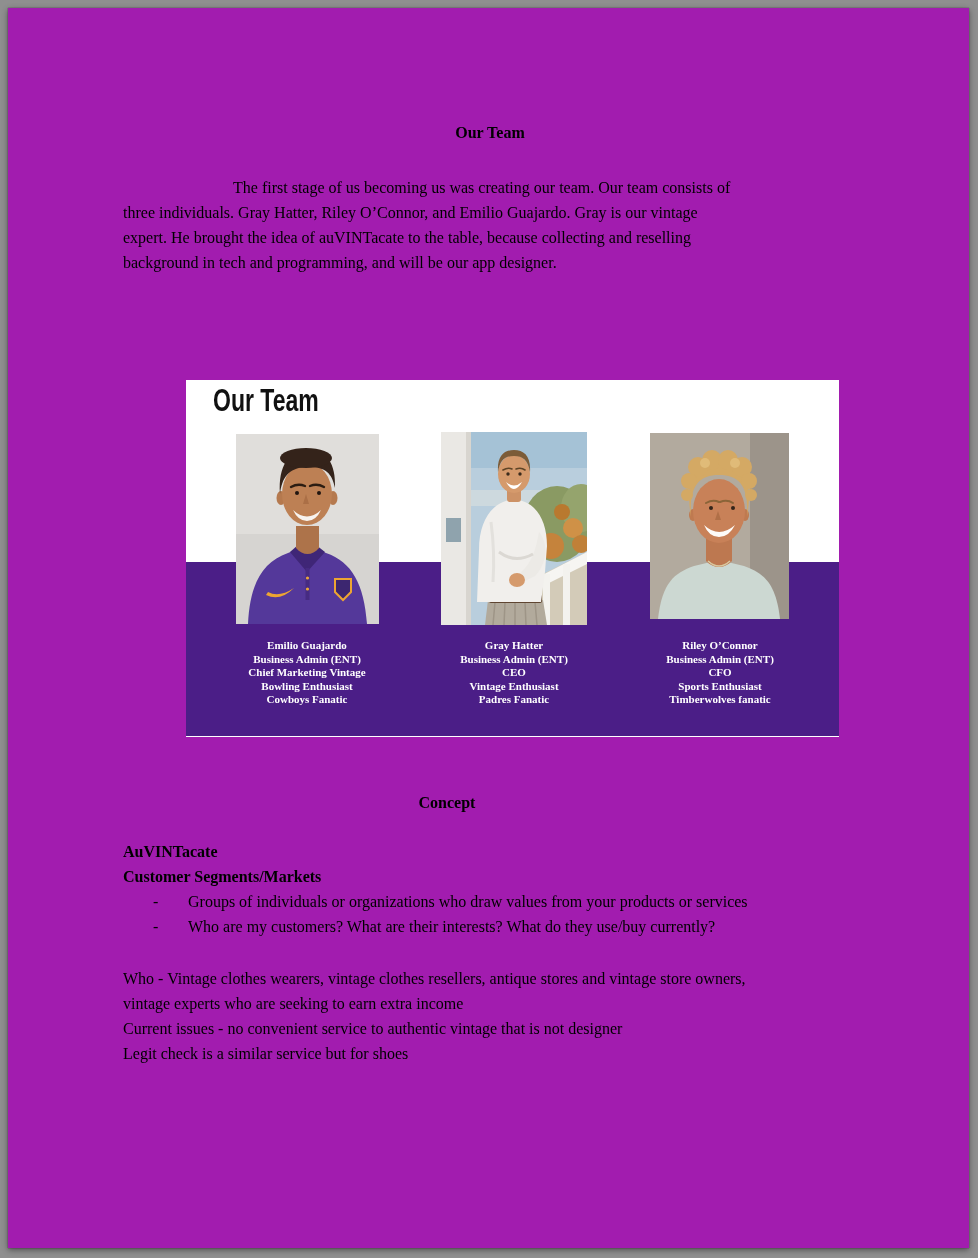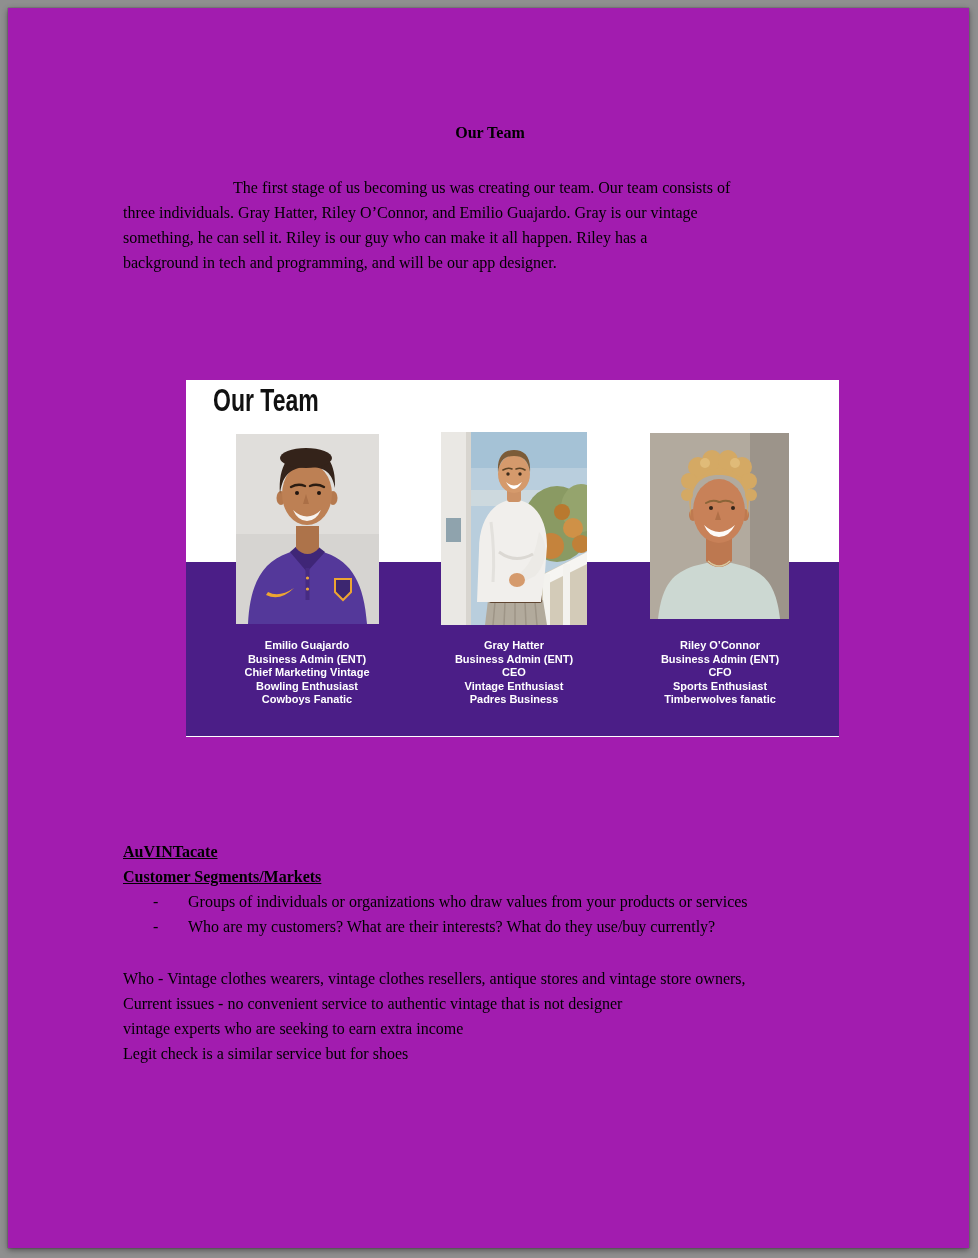--- a/index.html
+++ b/index.html
@@ -7,56 +7,56 @@
   .canvas{position:relative;width:978px;height:1258px;background:#8f8f8f;overflow:hidden;}
   .paper{position:absolute;left:8px;top:8px;width:961px;height:1240px;background:#a21caf;
          box-shadow:0 2px 6px rgba(0,0,0,.45),0 0 1px rgba(0,0,0,.55);}
   .doc-h{position:absolute;left:115px;width:734px;margin:0;font-size:16px;line-height:25px;
          font-weight:bold;color:#000;text-align:center;white-space:nowrap;}
   #h-team{top:112px;}
   #h-concept{top:782px;width:648px;}
   .para{position:absolute;left:115px;width:740px;font-size:16px;line-height:25px;color:#000;}
   .line{white-space:nowrap;}
   .indent{text-indent:110px;margin-top:8px;}
-  .bold{font-weight:bold;text-decoration:underline;}
+  .bold{font-weight:bold;}
   #p1{top:159px;}
   #p-sub{top:831px;}
   #p2{top:958px;}
   #p3{top:1078px;}
   .bullet{display:flex;}
   .dash{margin-left:30px;width:35px;flex:none;}
   
   .slide{position:absolute;left:178px;top:372px;width:653px;height:357px;margin:0;background:#ffffff;}
   .slide-title{position:absolute;left:27px;top:2px;font-family:"Liberation Sans",sans-serif;
                font-weight:bold;font-size:32px;line-height:36px;color:#111;
                transform:scaleX(.72);transform-origin:left top;white-space:nowrap;}
   .band{position:absolute;left:0;top:182px;width:653px;height:174px;background:#4b1e87;}
   .photo{position:absolute;overflow:hidden;}
   .photo svg{display:block;width:100%;height:100%;}
   #photo1{left:50px;top:54px;width:143px;height:190px;}
   #photo2{left:255px;top:52px;width:146px;height:193px;}
   #photo3{left:464px;top:53px;width:139px;height:186px;}
   .caption{position:absolute;top:259px;width:220px;text-align:center;color:#fff;
-           font-family:Liberation Sans, sans-serif;font-weight:bold;font-size:11px;line-height:13.5px;}
+           font-family:Liberation Serif, serif;font-weight:bold;font-size:11px;line-height:13.5px;}
   #cap1{left:11px;}
   #cap2{left:218px;text-align:center;}
   #cap3{left:424px;}
 </style>
 </head>
 <body>
 
 <div class="canvas">
   <div class="paper">
 
     <h1 class="doc-h" id="h-team">Our Team</h1>
 
     <div class="para" id="p1">
       <div class="line indent">The first stage of us becoming us was creating our team. Our team consists of</div>
       <div class="line">three individuals. Gray Hatter, Riley O’Connor, and Emilio Guajardo. Gray is our vintage</div>
-      <div class="line">something, he can sell it. Riley is our guy who can make it all happen. Riley has a</div>
+      <div class="line">expert. He brought the idea of auVINTacate to the table, because collecting and reselling</div>
       <div class="line">background in tech and programming, and will be our app designer.</div>
     </div>
 
     <figure class="slide">
       <div class="band"></div>
       <div class="slide-title">Our Team</div>
 
       <div class="photo" id="photo1">
         <svg viewBox="0 0 143 190" preserveAspectRatio="none">
           <rect width="143" height="190" fill="#e0dedb"></rect>
@@ -155,47 +155,48 @@
         <div>Business Admin (ENT)</div>
         <div>Chief Marketing Vintage</div>
         <div>Bowling Enthusiast</div>
         <div>Cowboys Fanatic</div>
       </div>
       <div class="caption" id="cap2">
         <div>Gray Hatter</div>
         <div>Business Admin (ENT)</div>
         <div>CEO</div>
         <div>Vintage Enthusiast</div>
-        <div>Padres Business</div>
+        <div>Padres Fanatic</div>
       </div>
       <div class="caption" id="cap3">
         <div>Riley O’Connor</div>
         <div>Business Admin (ENT)</div>
         <div>CFO</div>
         <div>Sports Enthusiast</div>
         <div>Timberwolves fanatic</div>
       </div>
     </figure>
 
+    <h2 class="doc-h" id="h-concept">Concept</h2>
 
     <div class="para" id="p-sub">
       <div class="line bold">AuVINTacate</div>
       <div class="line bold">Customer Segments/Markets</div>
       <div class="bullet">
         <span class="dash">-</span>
         <span class="line">Groups of individuals or organizations who draw values from your products or services</span>
       </div>
       <div class="bullet">
         <span class="dash">-</span>
         <span class="line">Who are my customers? What are their interests? What do they use/buy currently?</span>
       </div>
     </div>
 
     <div class="para" id="p2">
       <div class="line">Who - Vintage clothes wearers, vintage clothes resellers, antique stores and vintage store owners,</div>
+      <div class="line">vintage experts who are seeking to earn extra income</div>
       <div class="line">Current issues - no convenient service to authentic vintage that is not designer</div>
-      <div class="line">vintage experts who are seeking to earn extra income</div>
       <div class="line">Legit check is a similar service but for shoes</div>
     </div>
 
 
   </div>
 </div>
 
 </body></html>

